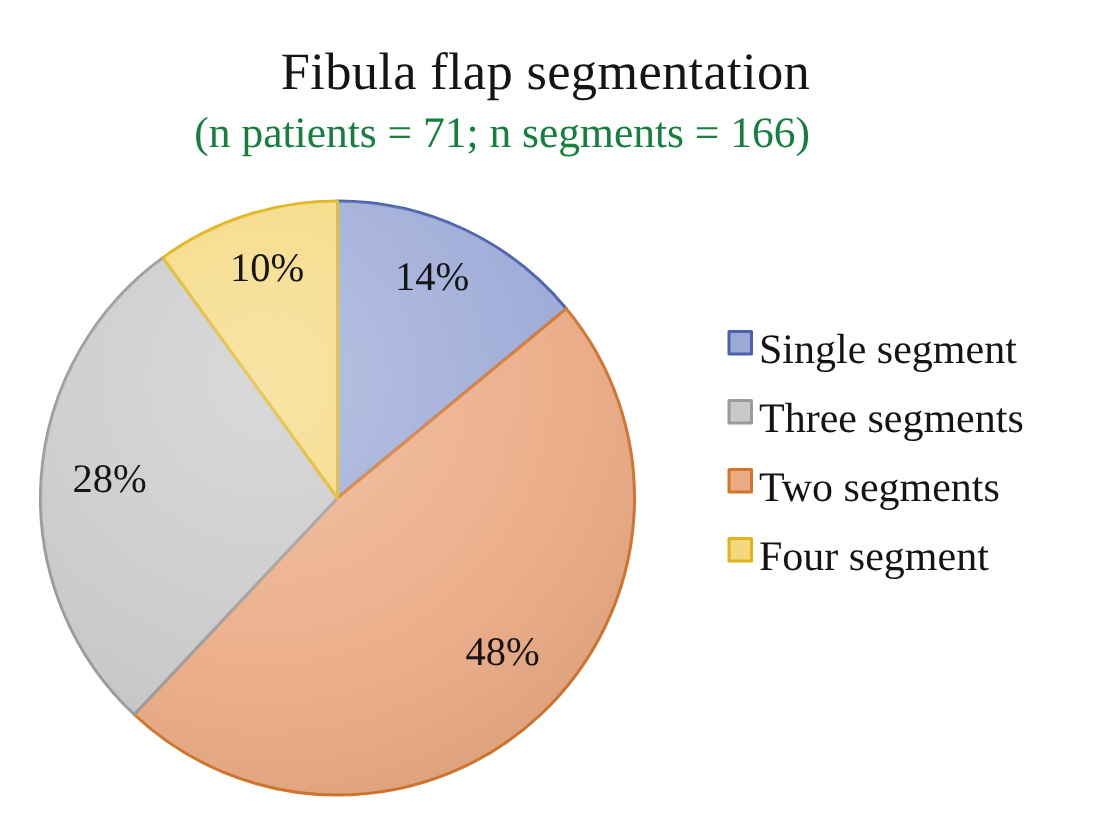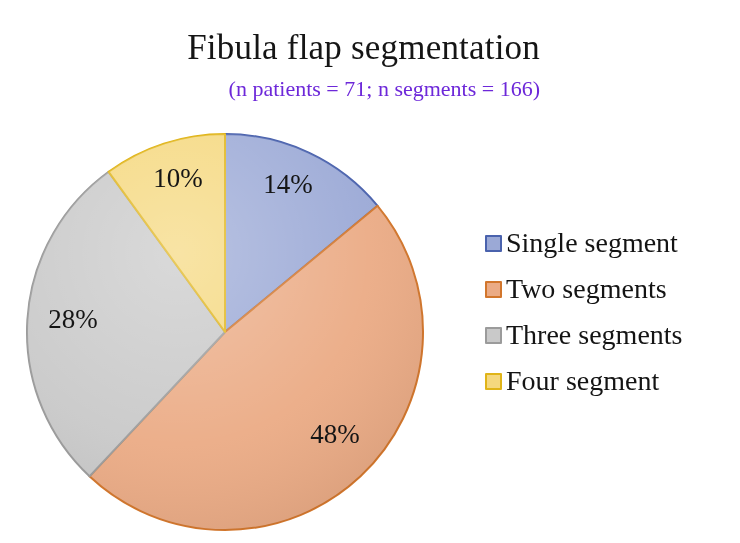--- a/index.html
+++ b/index.html
@@ -30,24 +30,24 @@
   .chart-title {
     font-family: "Liberation Serif", serif;
     font-size: 35px;
     line-height: 44px;
     font-weight: 400;
     letter-spacing: 0.2px;
     color: #151515;
   }
   .chart-subtitle {
     font-family: "Liberation Serif", serif;
-    font-size: 22px;
+    font-size: 29px;
     line-height: 38px;
     font-weight: 400;
-    color: #6d28d9;
+    color: #15803d;
   }
   .pie-wrap {
     position: absolute;
     left: 18px;
     top: 128px;
     width: 416px;
     height: 410px;
   }
   .pie-svg {
     display: block;
@@ -63,21 +63,20 @@
     dominant-baseline: middle;
   }
   .legend {
     position: absolute;
     left: 485px;
     top: 220px;
     width: 250px;
   }
   .legend-row {
     display: flex;
-    align-items: center;
     height: 46px;
   }
   .legend-swatch {
     width: 17px;
     height: 17px;
     flex: 0 0 17px;
     border-radius: 1px;
     box-sizing: border-box;
     margin-right: 4px;
   }
@@ -123,26 +122,26 @@
         </g>
     </svg>
   </div>
 
   <div class="legend" id="legend">
       <div class="legend-row">
         <span class="legend-swatch" style="background: rgb(155, 169, 214); border: 2px solid rgb(74, 98, 173);"></span>
         <span class="legend-label">Single segment</span>
       </div>
       <div class="legend-row">
+        <span class="legend-swatch" style="background: rgb(201, 201, 201); border: 2px solid rgb(155, 155, 155);"></span>
+        <span class="legend-label">Three segments</span>
+      </div>
+      <div class="legend-row">
         <span class="legend-swatch" style="background: rgb(235, 171, 133); border: 2px solid rgb(210, 118, 44);"></span>
         <span class="legend-label">Two segments</span>
-      </div>
-      <div class="legend-row">
-        <span class="legend-swatch" style="background: rgb(201, 201, 201); border: 2px solid rgb(155, 155, 155);"></span>
-        <span class="legend-label">Three segments</span>
       </div>
       <div class="legend-row">
         <span class="legend-swatch" style="background: rgb(245, 216, 126); border: 2px solid rgb(224, 180, 24);"></span>
         <span class="legend-label">Four segment</span>
       </div>
     </div>
 
 </div>
 
 </body></html>

